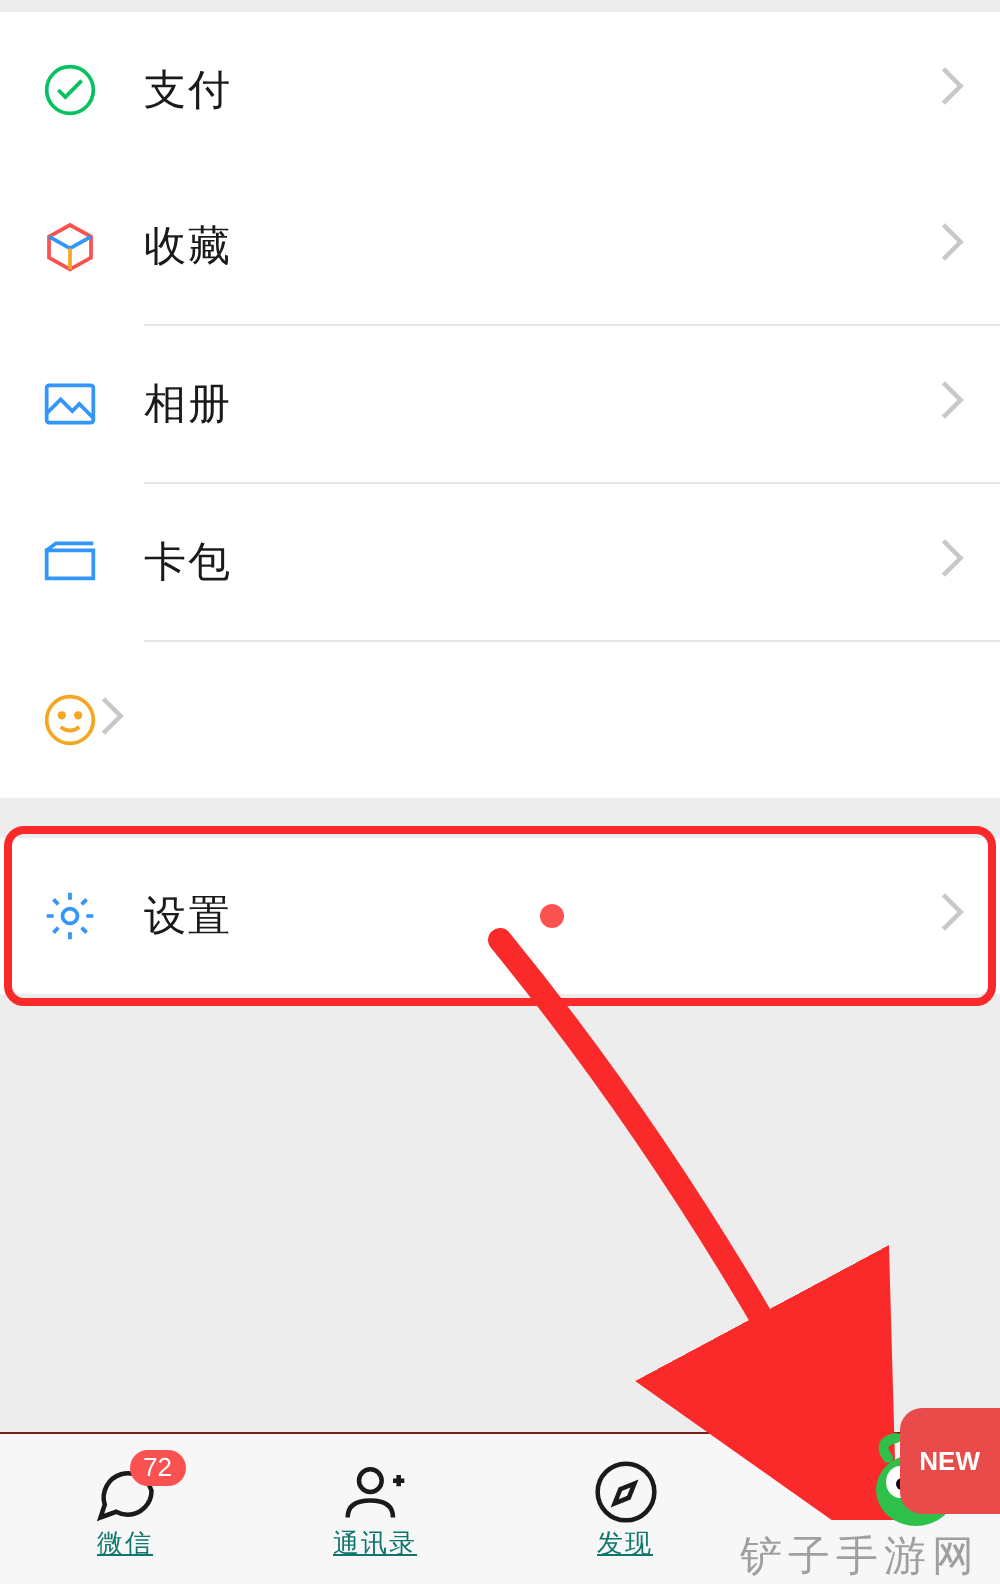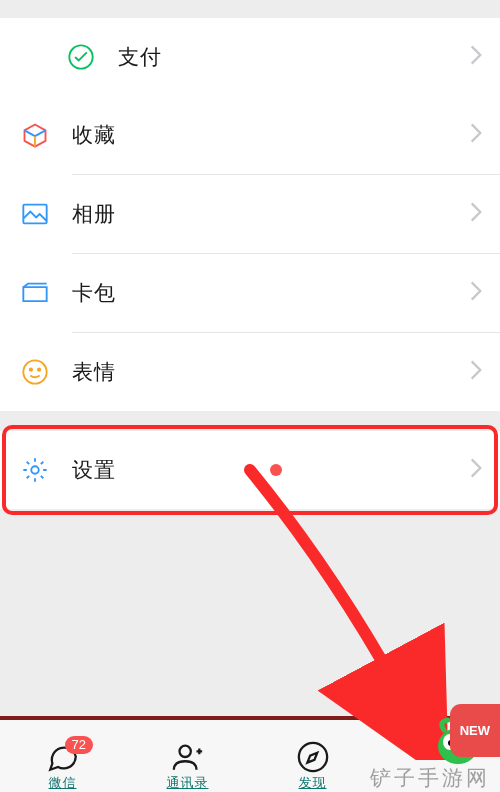--- a/index.html
+++ b/index.html
@@ -1,20 +1,20 @@
 <!DOCTYPE html>
 <html><head>
 <meta charset="utf-8">
 <style>
   * { margin: 0; padding: 0; box-sizing: border-box; }
   html, body { width: 500px; height: 792px; font-family: -apple-system, "Helvetica Neue", Arial, sans-serif; }
   body { background: #ededed; position: relative; overflow: hidden; }
 
   .group { background: #ffffff; }
-  .group.first { margin-top: 18px; padding-left: 46px; }
+  .group.first { margin-top: 6px; }
   .group.spaced { margin-top: 0; }
   .group.highlight { margin-top: 20px; }
 
   .row {
     display: flex;
     align-items: center;
     height: 78px;
     padding: 0 18px 0 20px;
     background: #ffffff;
     position: relative;
@@ -54,23 +54,23 @@
     pointer-events: none;
     z-index: 5;
   }
 
   
   .tabbar {
     position: absolute;
     left: 0; right: 0; bottom: 0;
     height: 76px;
     background: #f7f7f7;
-    border-top: 4px solid #7f1d1d;
+    border-top: 1px solid #7f1d1d;
     display: flex;
-    align-items: flex-end;
+    align-items: center;
     justify-content: space-around;
     z-index: 3;
   }
   .tab { display: flex; flex-direction: column; align-items: center; width: 25%; position: relative; }
   .tab .tab-icon { width: 34px; height: 34px; display:flex; align-items:center; justify-content:center; }
   .tab .tab-label { font-size: 13px; color: #0f766e; margin-top: 0; letter-spacing: 1px; text-decoration: underline;}
   .badge {
     position: absolute;
     top: -4px; left: 50%;
     background: #fa5151;
@@ -195,21 +195,20 @@
 
   <div class="row">
     <span class="icon-slot">
       <svg width="28" height="28" viewBox="0 0 24 24" fill="none" stroke="#f5a623" stroke-width="1.6">
         <circle cx="12" cy="12" r="10"></circle>
         <circle cx="8.5" cy="10" r="1" fill="#f5a623"></circle>
         <circle cx="15.5" cy="10" r="1" fill="#f5a623"></circle>
         <path d="M8 15 q4 3 8 0"></path>
       </svg>
     </span>
-    <span class="label">表情</span>
     <span class="chev">
       <svg width="12" height="20" viewBox="0 0 8 14" fill="none" stroke="#c7c7cc" stroke-width="1.6">
           <path d="M1 1 l6 6 l-6 6"></path>
         </svg>
     </span>
   </div>
 </div>
 
 <div class="group highlight" style="position:relative;">
   <div class="highlight-box" style="top:-6px; bottom:-6px;"></div>

